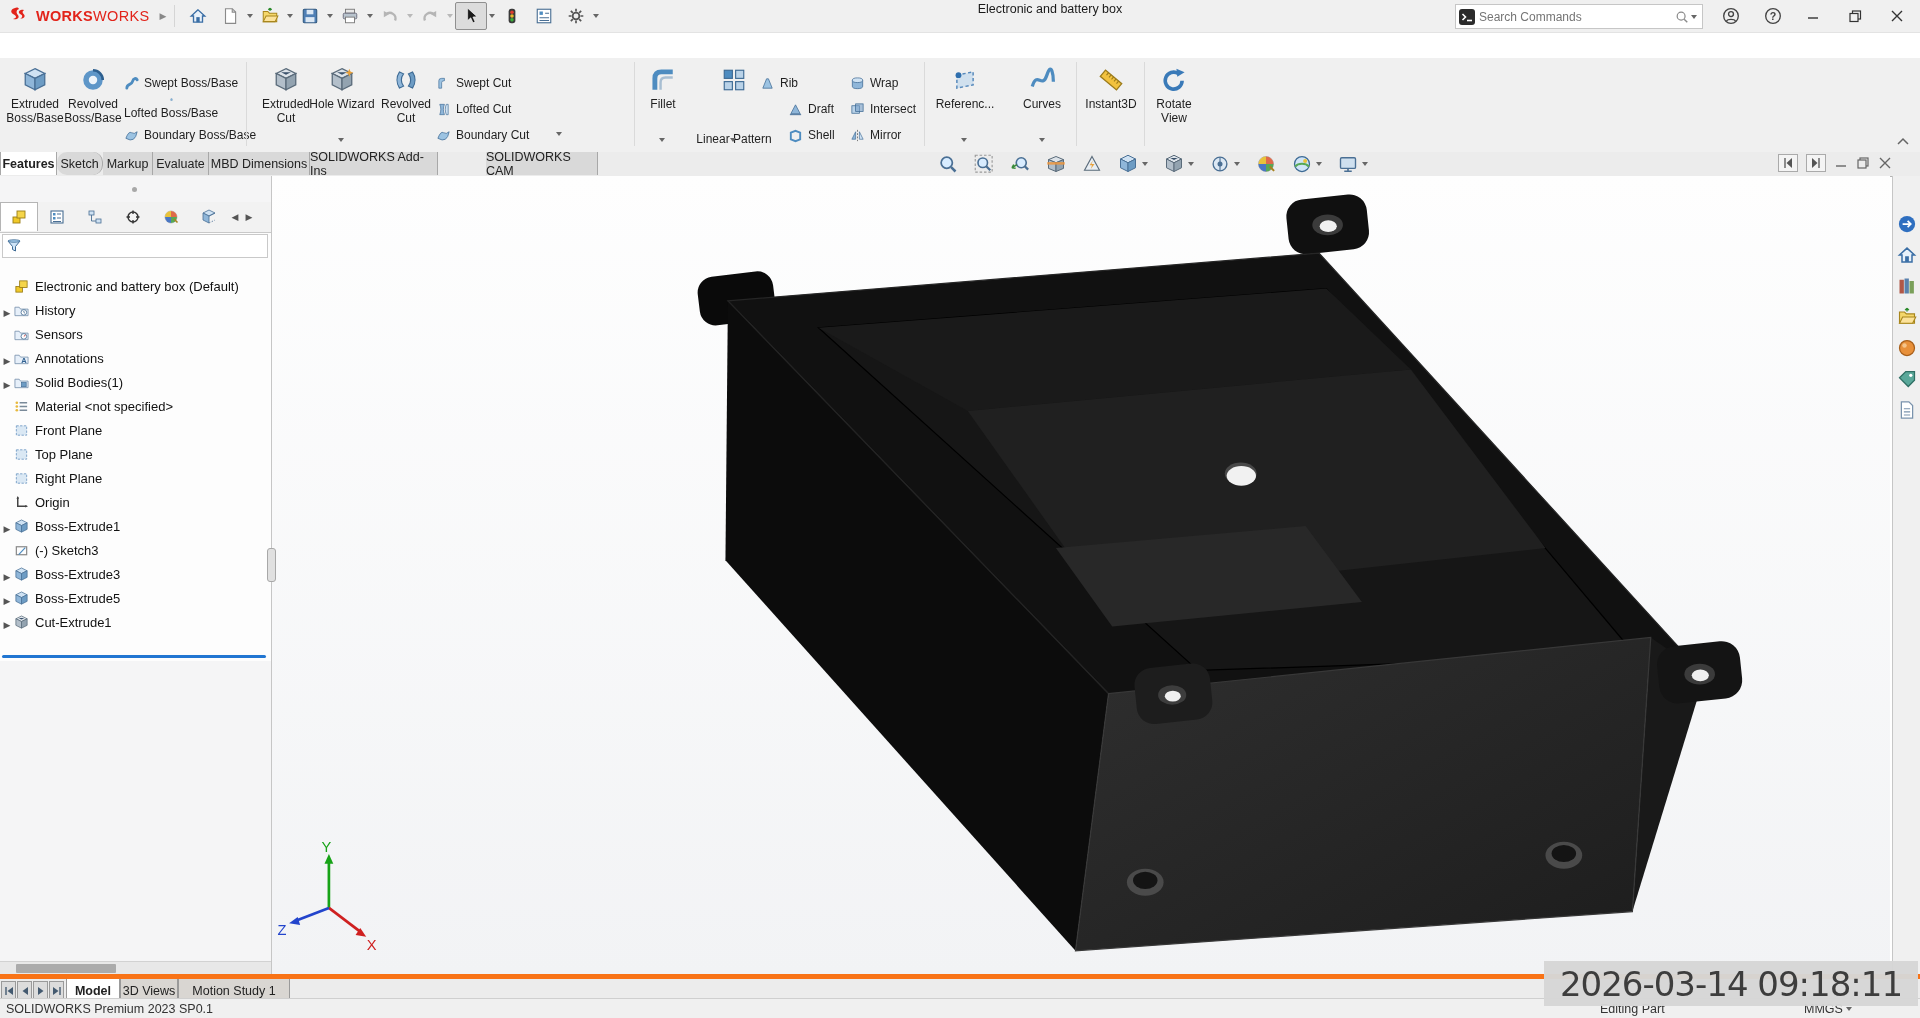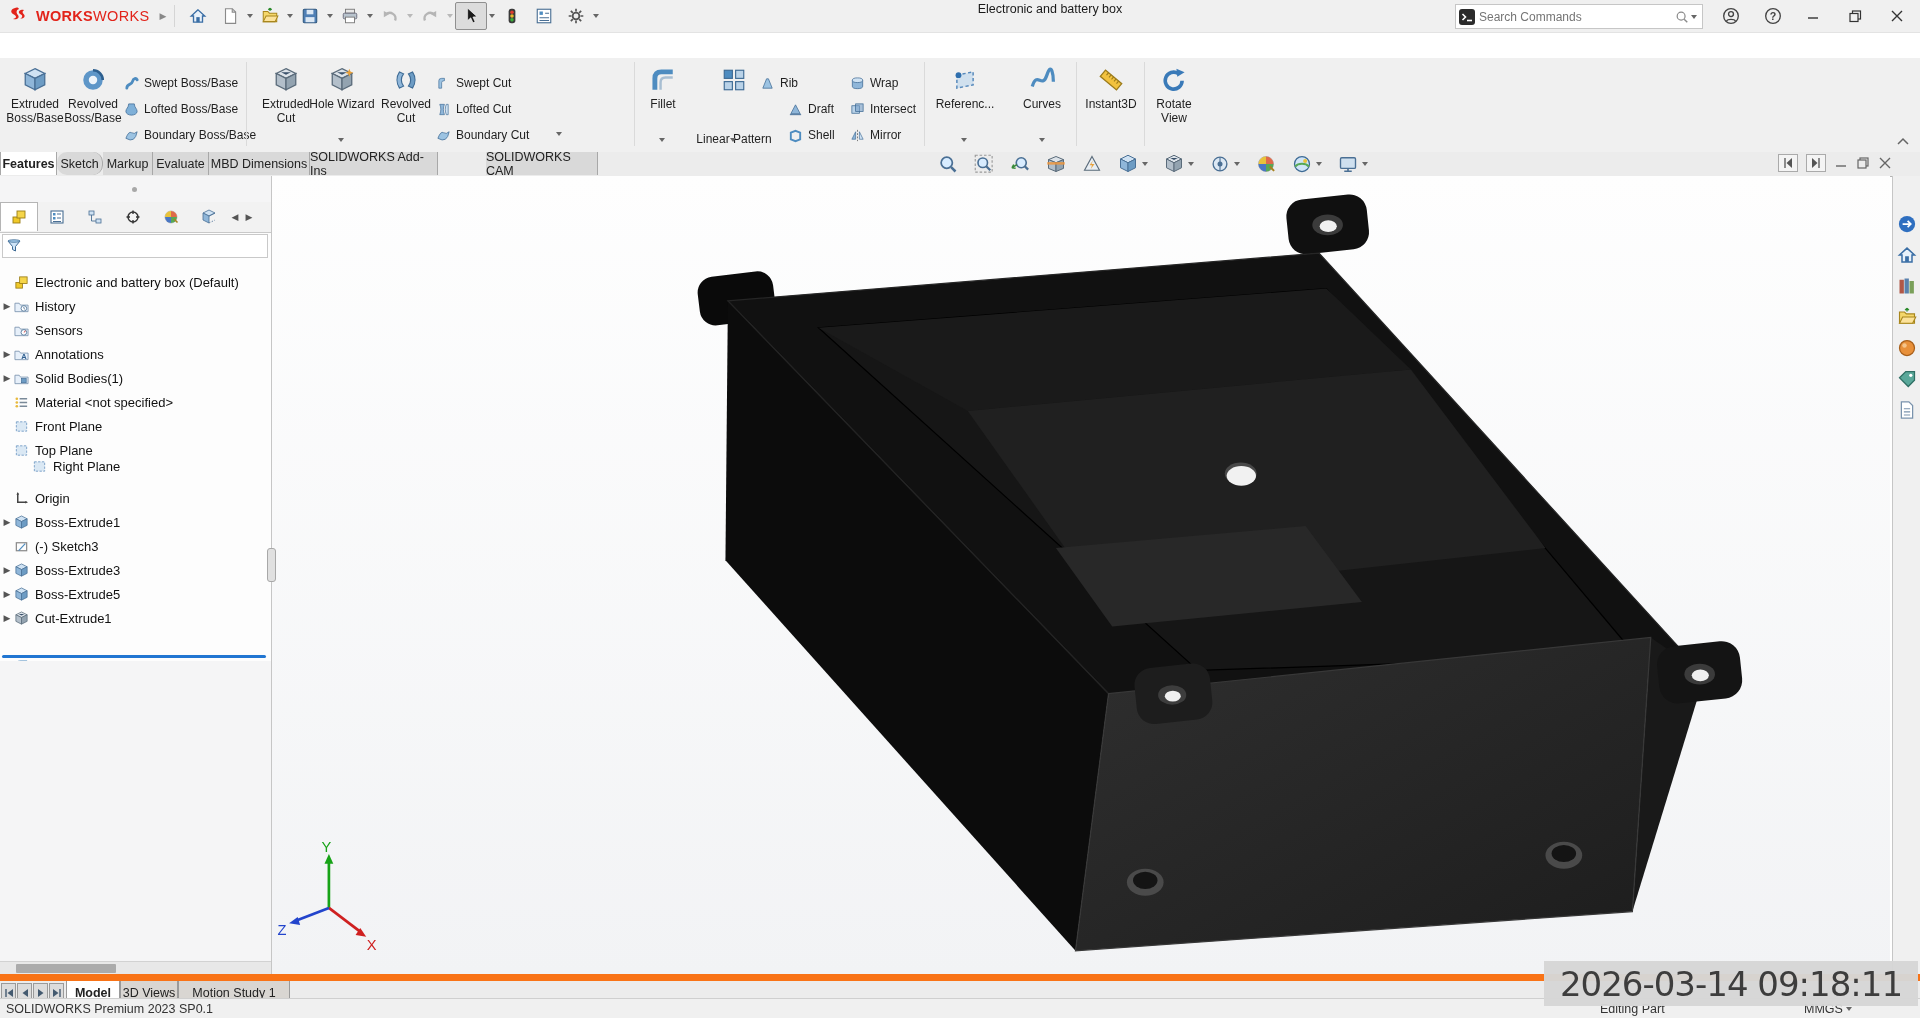--- a/index.html
+++ b/index.html
@@ -34,33 +34,33 @@
   .rtab{position:absolute;top:0;height:23px;display:flex;align-items:center;justify-content:center;font-size:12.5px;color:#222;background:#d9d9d9;border-right:1px solid #a8a8a8;box-sizing:border-box;}
   .rtab.active{background:#fff;font-weight:bold;border-right:1px solid #a8a8a8;border-left:1px solid #a8a8a8;}
   #headsup{position:absolute;left:938px;top:0;height:24px;display:flex;align-items:center;gap:16px;}
   
   #leftpanel{left:0;top:176px;width:272px;height:798px;background:#fdfdfd;border-right:1px solid #c6c6c6;box-sizing:border-box;}
   #ptabs{position:absolute;left:0;top:26px;width:271px;height:30px;background:#f2f2f2;border-bottom:1px solid #c9c9c9;display:flex;}
   .ptab{width:38px;height:29px;display:flex;align-items:center;justify-content:center;}
   .ptab.active{background:#fff;border:1px solid #b5b5b5;border-bottom:0;box-sizing:border-box;}
   .parr{width:14px;height:29px;display:flex;align-items:center;justify-content:center;color:#555;font-size:9px;}
   #filter{position:absolute;left:2px;top:58px;width:266px;height:24px;background:#fff;border:1px solid #c9c9c9;display:flex;align-items:center;padding-left:3px;box-sizing:border-box;}
-  .trow{position:absolute;left:0;width:271px;height:24px;display:flex;align-items:center;font-size:13px;color:#111;}
+  .trow{position:absolute;left:0;width:271px;height:24px;display:flex;align-items:flex-end;font-size:13px;color:#111;}
   .texp{width:14px;text-align:center;color:#555;font-size:9px;}
   .tico{width:18px;display:flex;align-items:center;}
   .tlabel{margin-left:3px;white-space:nowrap;}
   #rollback{position:absolute;left:2px;width:264px;height:3px;background:#2176d2;border-radius:2px;}
   #panel-lower{position:absolute;left:0;top:485px;width:271px;height:313px;background:#f5f5f6;}
   #hscroll{position:absolute;left:0;top:785px;width:271px;height:13px;background:#e8e8e8;border-top:1px solid #d2d2d2;box-sizing:border-box;}
   #hthumb{position:absolute;left:16px;top:2px;width:100px;height:9px;background:#ababab;border-radius:1px;}
   #splitgrip{position:absolute;left:266px;top:372px;width:9px;height:34px;background:#e0e0e0;border:1px solid #a8a8a8;border-radius:3px;box-sizing:border-box;}
   #viewport{left:272px;top:176px;width:1618px;height:798px;background:linear-gradient(#fefefe,#f2f3f5);}
   #taskpane{left:1892px;top:176px;width:28px;height:798px;background:#f0f0f0;border-left:1px solid #c6c6c6;box-sizing:border-box;display:flex;flex-direction:column;align-items:center;gap:11px;padding-top:38px;}
   
-  #modeltabs{left:0;top:974px;width:1920px;height:24px;background:#ececec;border-top:7px solid #f97316;box-sizing:border-box;}
+  #modeltabs{left:0;top:974px;width:1920px;height:24px;background:#ececec;border-top:5px solid #f97316;box-sizing:border-box;}
   .mnav{position:absolute;top:2px;width:15px;height:19px;background:#dcdcdc;border:1px solid #9a9a9a;display:flex;align-items:center;justify-content:center;box-sizing:border-box;}
   .mtab{position:absolute;top:0;height:23px;display:flex;align-items:center;justify-content:center;font-size:12.5px;background:#d9d6d2;border-right:1px solid #9a9a9a;border-left:1px solid #9a9a9a;box-sizing:border-box;color:#222;}
   .mtab.active{background:#fff;font-weight:bold;}
   #statusbar{left:0;top:998px;width:1920px;height:20px;background:#f0f0f0;border-top:1px solid #cfcfcf;box-sizing:border-box;font-size:12.5px;color:#333;}
   #timestamp{left:1544px;top:961px;width:374px;height:45px;background:rgba(214,214,214,.97);display:flex;align-items:center;justify-content:center;font-family:"DejaVu Sans",sans-serif;font-size:34px;color:#3d3d3d;white-space:nowrap;letter-spacing:-1px;}
   .wbtn{width:30px;height:26px;display:flex;align-items:center;justify-content:center;color:#333;}
 </style>
 </head>
 <body>
 
@@ -639,21 +639,21 @@
         </svg>
       </span>
     <span>Revolved Boss/Base</span>
   </div>
   <div class="rsm" style="left:124px;top:14px;">
       <svg class="i15">
         <use href="#s-sweep"></use>
       </svg>
       <span>Swept Boss/Base</span>
     </div>
-  <div class="rsm" style="left:124px;top:40px;">
+  <div class="rsm" style="left:124px;top:40px;flex-direction:column;">
       <svg class="i15">
         <use href="#s-loft"></use>
       </svg>
       <span>Lofted Boss/Base</span>
     </div>
   <div class="rsm" style="left:124px;top:66px;">
       <svg class="i15">
         <use href="#s-boundary"></use>
       </svg>
       <span>Boundary Boss/Base</span>
@@ -1001,21 +1001,21 @@
     </div>
   <div class="trow" style="top:262px;">
       <span class="texp"></span>
       <span class="tico">
         <svg class="i15">
           <use href="#s-plane"></use>
         </svg>
       </span>
       <span class="tlabel">Top Plane</span>
     </div>
-  <div class="trow" style="top:278px;padding-left:18px;">
+  <div class="trow" style="top:286px;">
       <span class="texp"></span>
       <span class="tico">
         <svg class="i15">
           <use href="#s-plane"></use>
         </svg>
       </span>
       <span class="tlabel">Right Plane</span>
     </div>
   <div class="trow" style="top:310px;">
       <span class="texp"></span>

